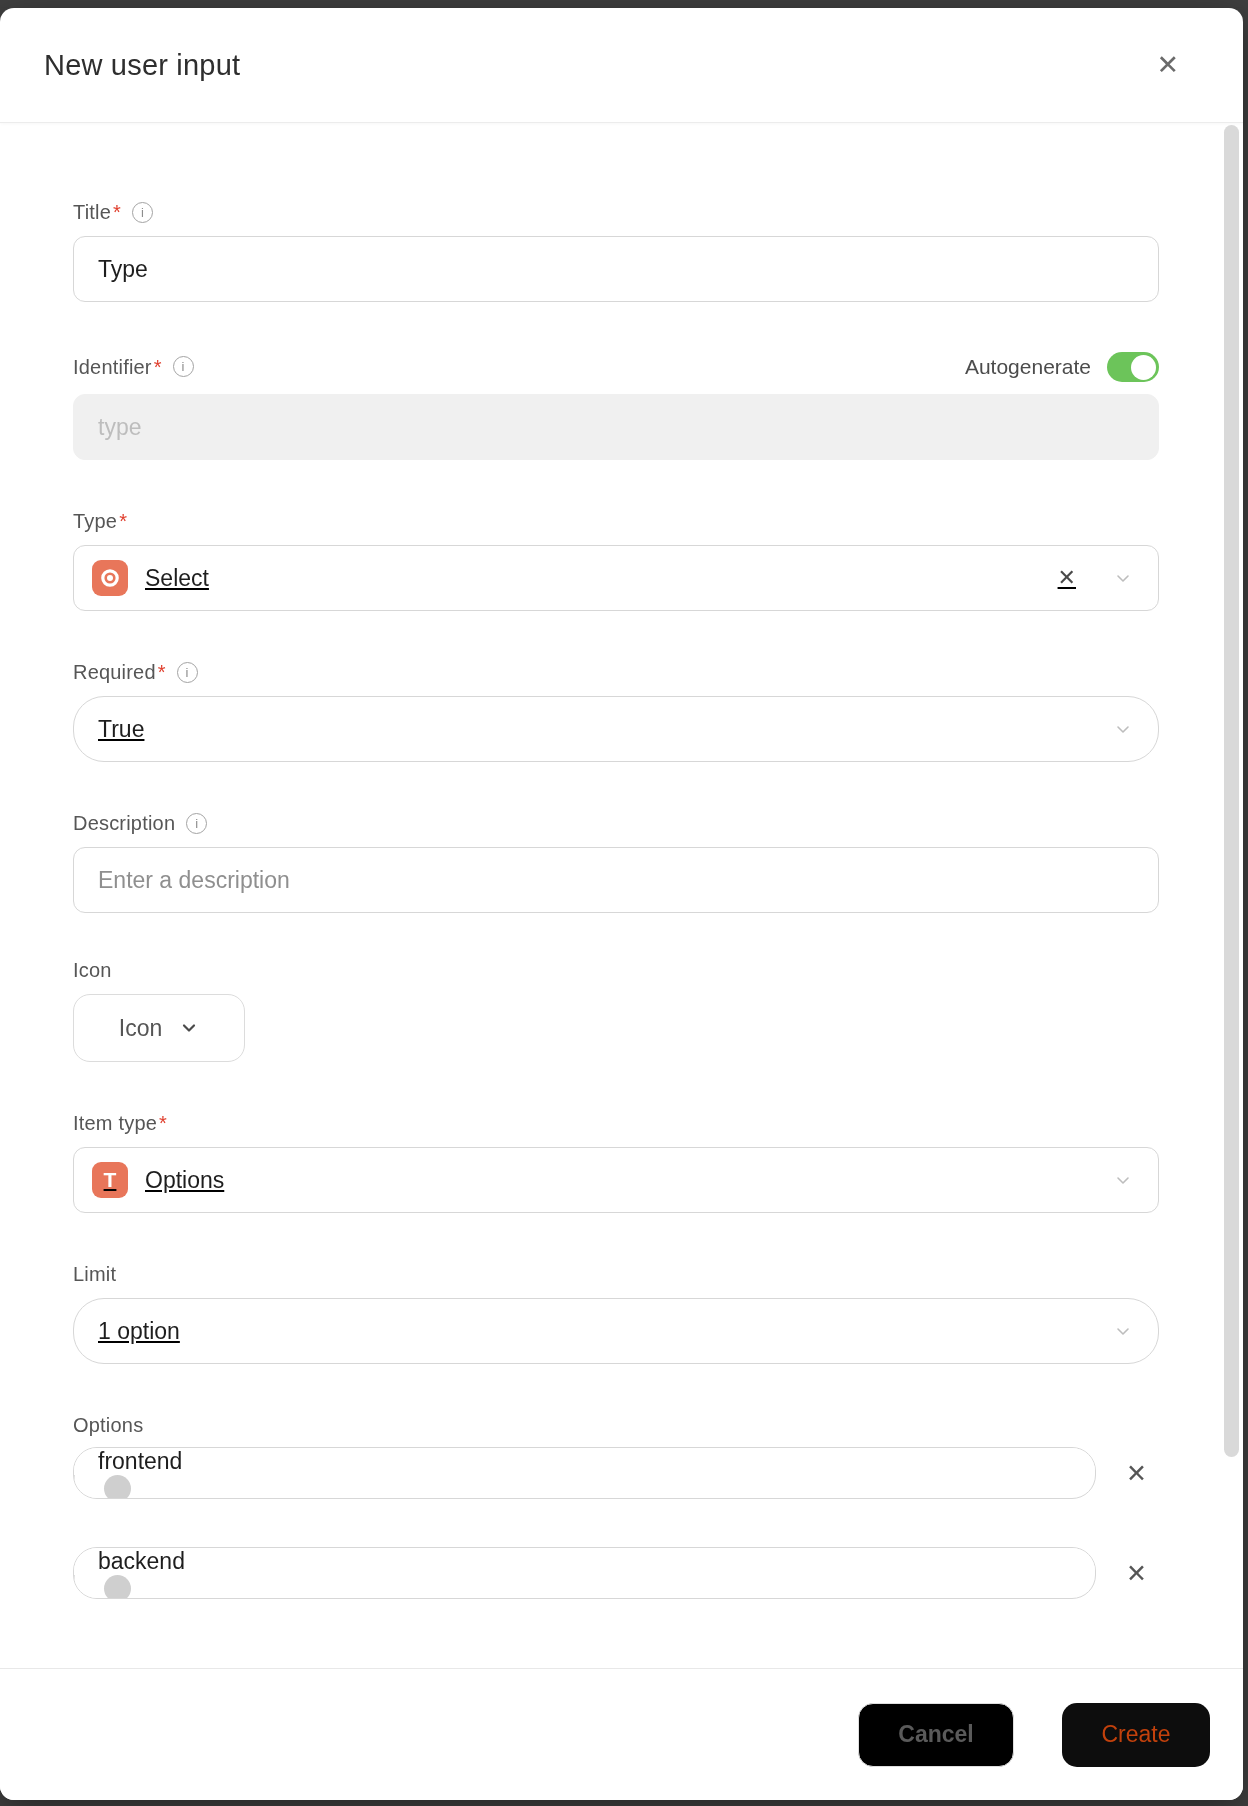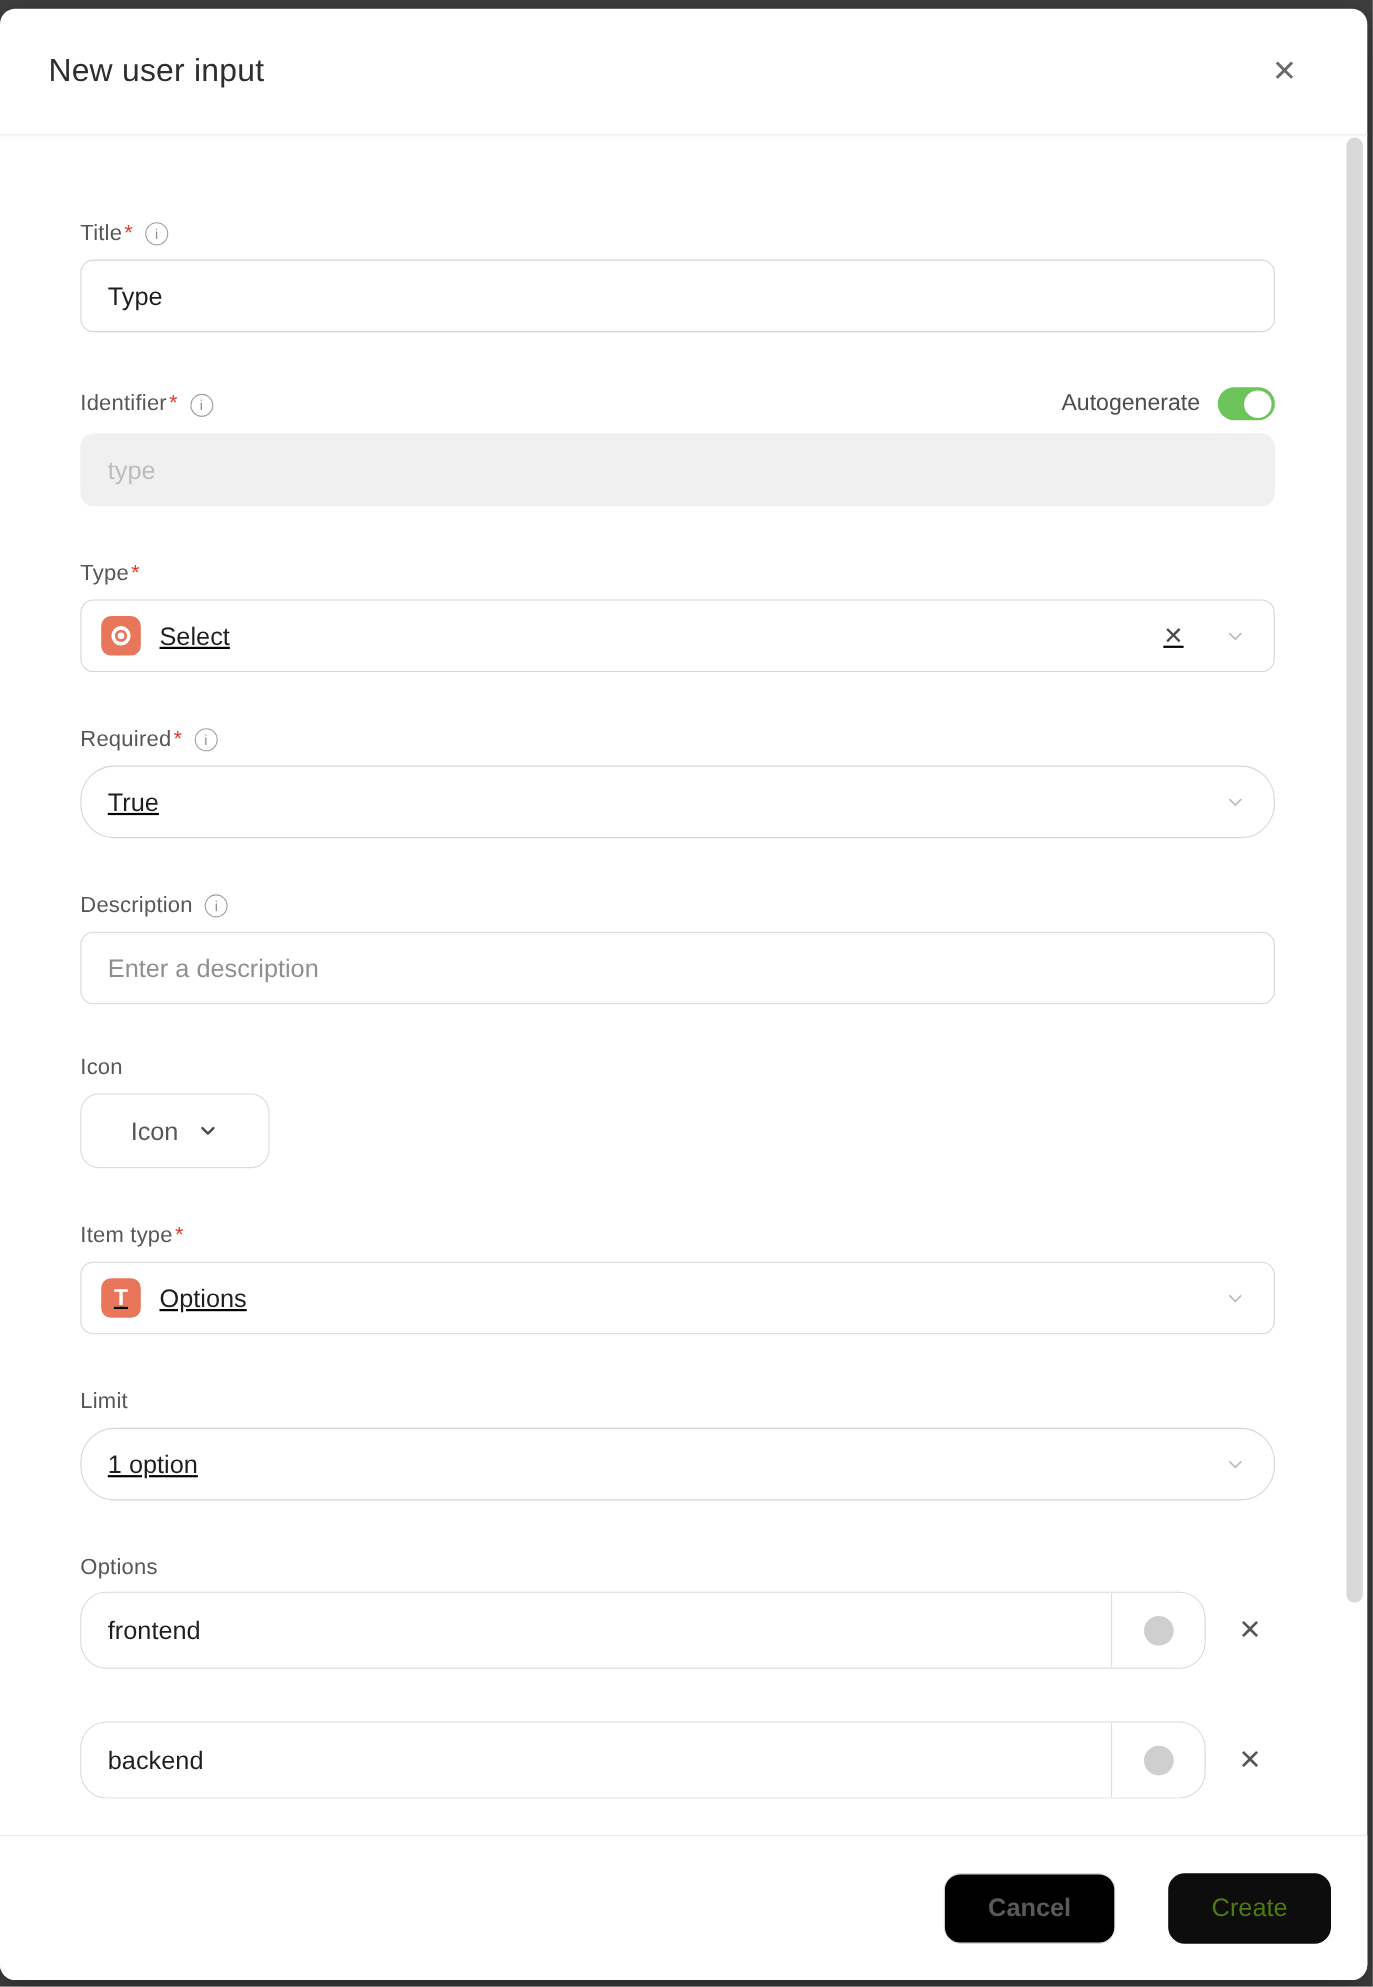--- a/index.html
+++ b/index.html
@@ -82,22 +82,22 @@
   .icon-btn{
     width:172px; height:68px; border:1.5px solid #dcdcdc; border-radius:17px;
     background:#fff; display:flex; align-items:center; justify-content:center; gap:17px;
     cursor:pointer;
   }
   .icon-btn-label{font-size:23px; color:#555555;}
   
   .option-row{display:flex; align-items:center; margin-top:48px;}
   .option-row.first-opt{margin-top:10px;}
   .option-field{
-    width:1023px; height:70px; border:1px solid var(--border); border-radius:24px;
-    display:flex; align-items:stretch; background:#fff; overflow:hidden;
+    width:1023px; height:52px; border:1px solid var(--border); border-radius:24px;
+    display:flex; align-items:stretch; background:#fff; overflow:hidden;flex-direction:column;
   }
   .option-input{
     flex:1 1 auto; border:none; outline:none; padding:0 24px; font-size:23px; color:var(--text);
     font-family:"Liberation Sans","DejaVu Sans",sans-serif;
   }
   .swatch-btn{
     width:85px; border:none; border-left:1px solid #dedede; background:#fff;
     display:flex; align-items:center; justify-content:center; cursor:pointer;
   }
   .swatch{width:27px; height:27px; border-radius:50%; background:#cfcfcf;}
@@ -108,21 +108,21 @@
   
   .modal-footer{
     position:absolute; left:0; right:0; bottom:0; height:132px;
     border-top:1px solid #e8e8e8; background:#fff;
     display:flex; align-items:center; justify-content:flex-end;
     padding-right:33px; gap:48px; border-radius:0 0 14px 14px;
   }
   .btn{height:64px; border-radius:15px; font-size:23px; cursor:pointer;
        font-family:"Liberation Sans","DejaVu Sans",sans-serif;}
   .btn-cancel{width:156px; background:#000000; border:1.5px solid #dedede; color:#5a5a5a;font-weight:bold;}
-  .btn-create{width:148px; background:var(--btn-dark,#0d0d0d); border:none; color:#4d7c0f;}
+  .btn-create{width:148px; background:var(--btn-dark,#0d0d0d); border:none; color:#c2410c;}
   
   .scroll-thumb{
     position:absolute; top:117px; right:4px; width:15px; height:1332px;
     border-radius:8px; background:#d9d9d9;
   }
 </style>
 </head>
 <body>
 
 <div class="modal">
@@ -140,21 +140,21 @@
           <span class="req">*</span>
         <span class="info">
             <span class="info-glyph">i</span>
           </span>
       </div>
       <input class="text-input" value="Type" style="">
     </div>
 
     <div class="group">
       <div class="label-row split">
-        <span style="display:flex;align-items:flex-end;">
+        <span style="display:flex;align-items:flex-start;">
           <span class="lbl">Identifier</span>
             <span class="req">*</span>
           <span class="info">
               <span class="info-glyph">i</span>
             </span>
         </span>
         <span class="auto-wrap">
           <span class="auto-lbl">Autogenerate</span>
           <span class="toggle">
               <span class="knob"></span>

